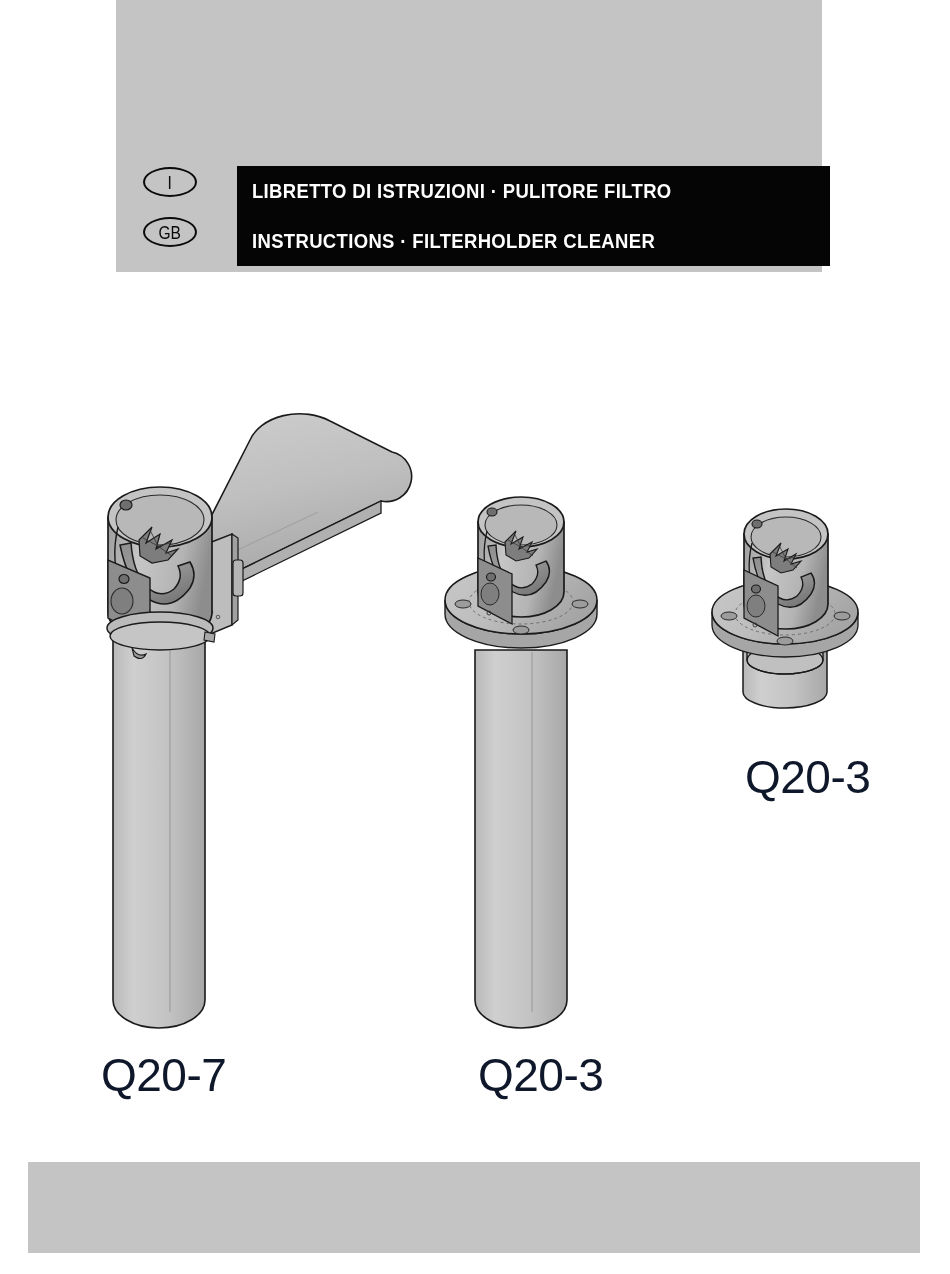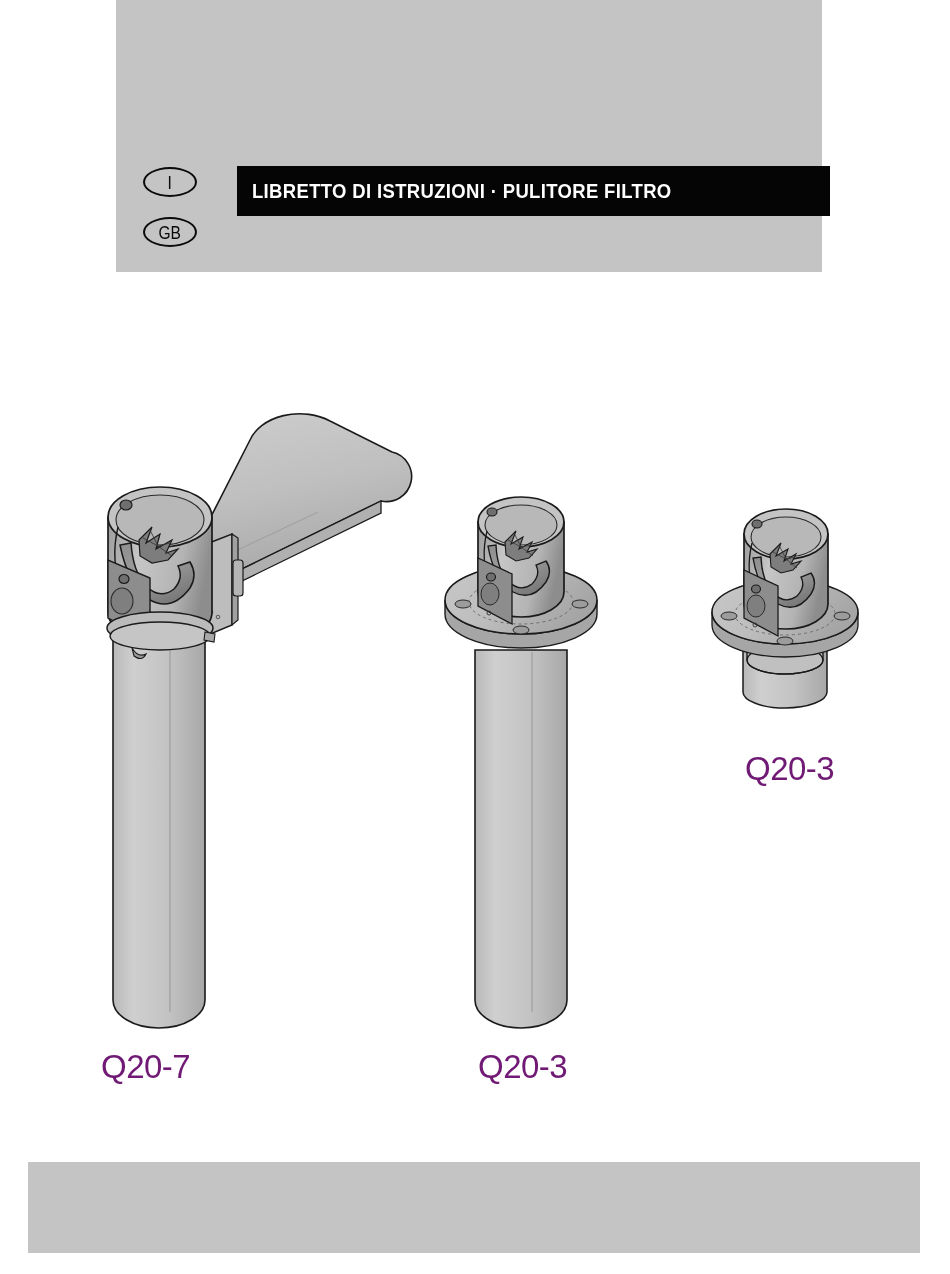--- a/index.html
+++ b/index.html
@@ -102,23 +102,23 @@
     left: 0;
     top: 0;
     width: 950px;
     height: 1274px;
     pointer-events: none;
   }
 
   .fig-label {
     position: absolute;
     font-family: "Liberation Sans", sans-serif;
-    font-size: 33px;
+    font-size: 46px;
     font-weight: 400;
-    color: #701a75;
+    color: #0f172a;
     letter-spacing: -0.5px;
     white-space: nowrap;
   }
   #label-q20-1 { left: 101px; top: 1048px; }
   #label-q20-2 { left: 478px; top: 1048px; }
   #label-q20-3 { left: 745px; top: 750px; }
 
   
   .footer-strip {
     position: absolute;
@@ -143,20 +143,23 @@
         </div>
         <div class="title-bar row1">
           <span>LIBRETTO  DI  ISTRUZIONI · PULITORE FILTRO</span>
         </div>
       </div>
 
       <div class="lang-row">
         <div class="lang-badge">
           <span>GB</span>
         </div>
+        <div class="title-bar row2">
+          <span>INSTRUCTIONS · FILTERHOLDER CLEANER</span>
+        </div>
       </div>
 
     </div>
   </div>
 
   <svg class="figures" viewBox="0 0 950 1274" xmlns="http://www.w3.org/2000/svg">
     <defs>
       <linearGradient id="tubeGrad" x1="0" y1="0" x2="1" y2="0">
         <stop offset="0%" stop-color="#b9b9b9"></stop>
         <stop offset="22%" stop-color="#cfcfcf"></stop>

